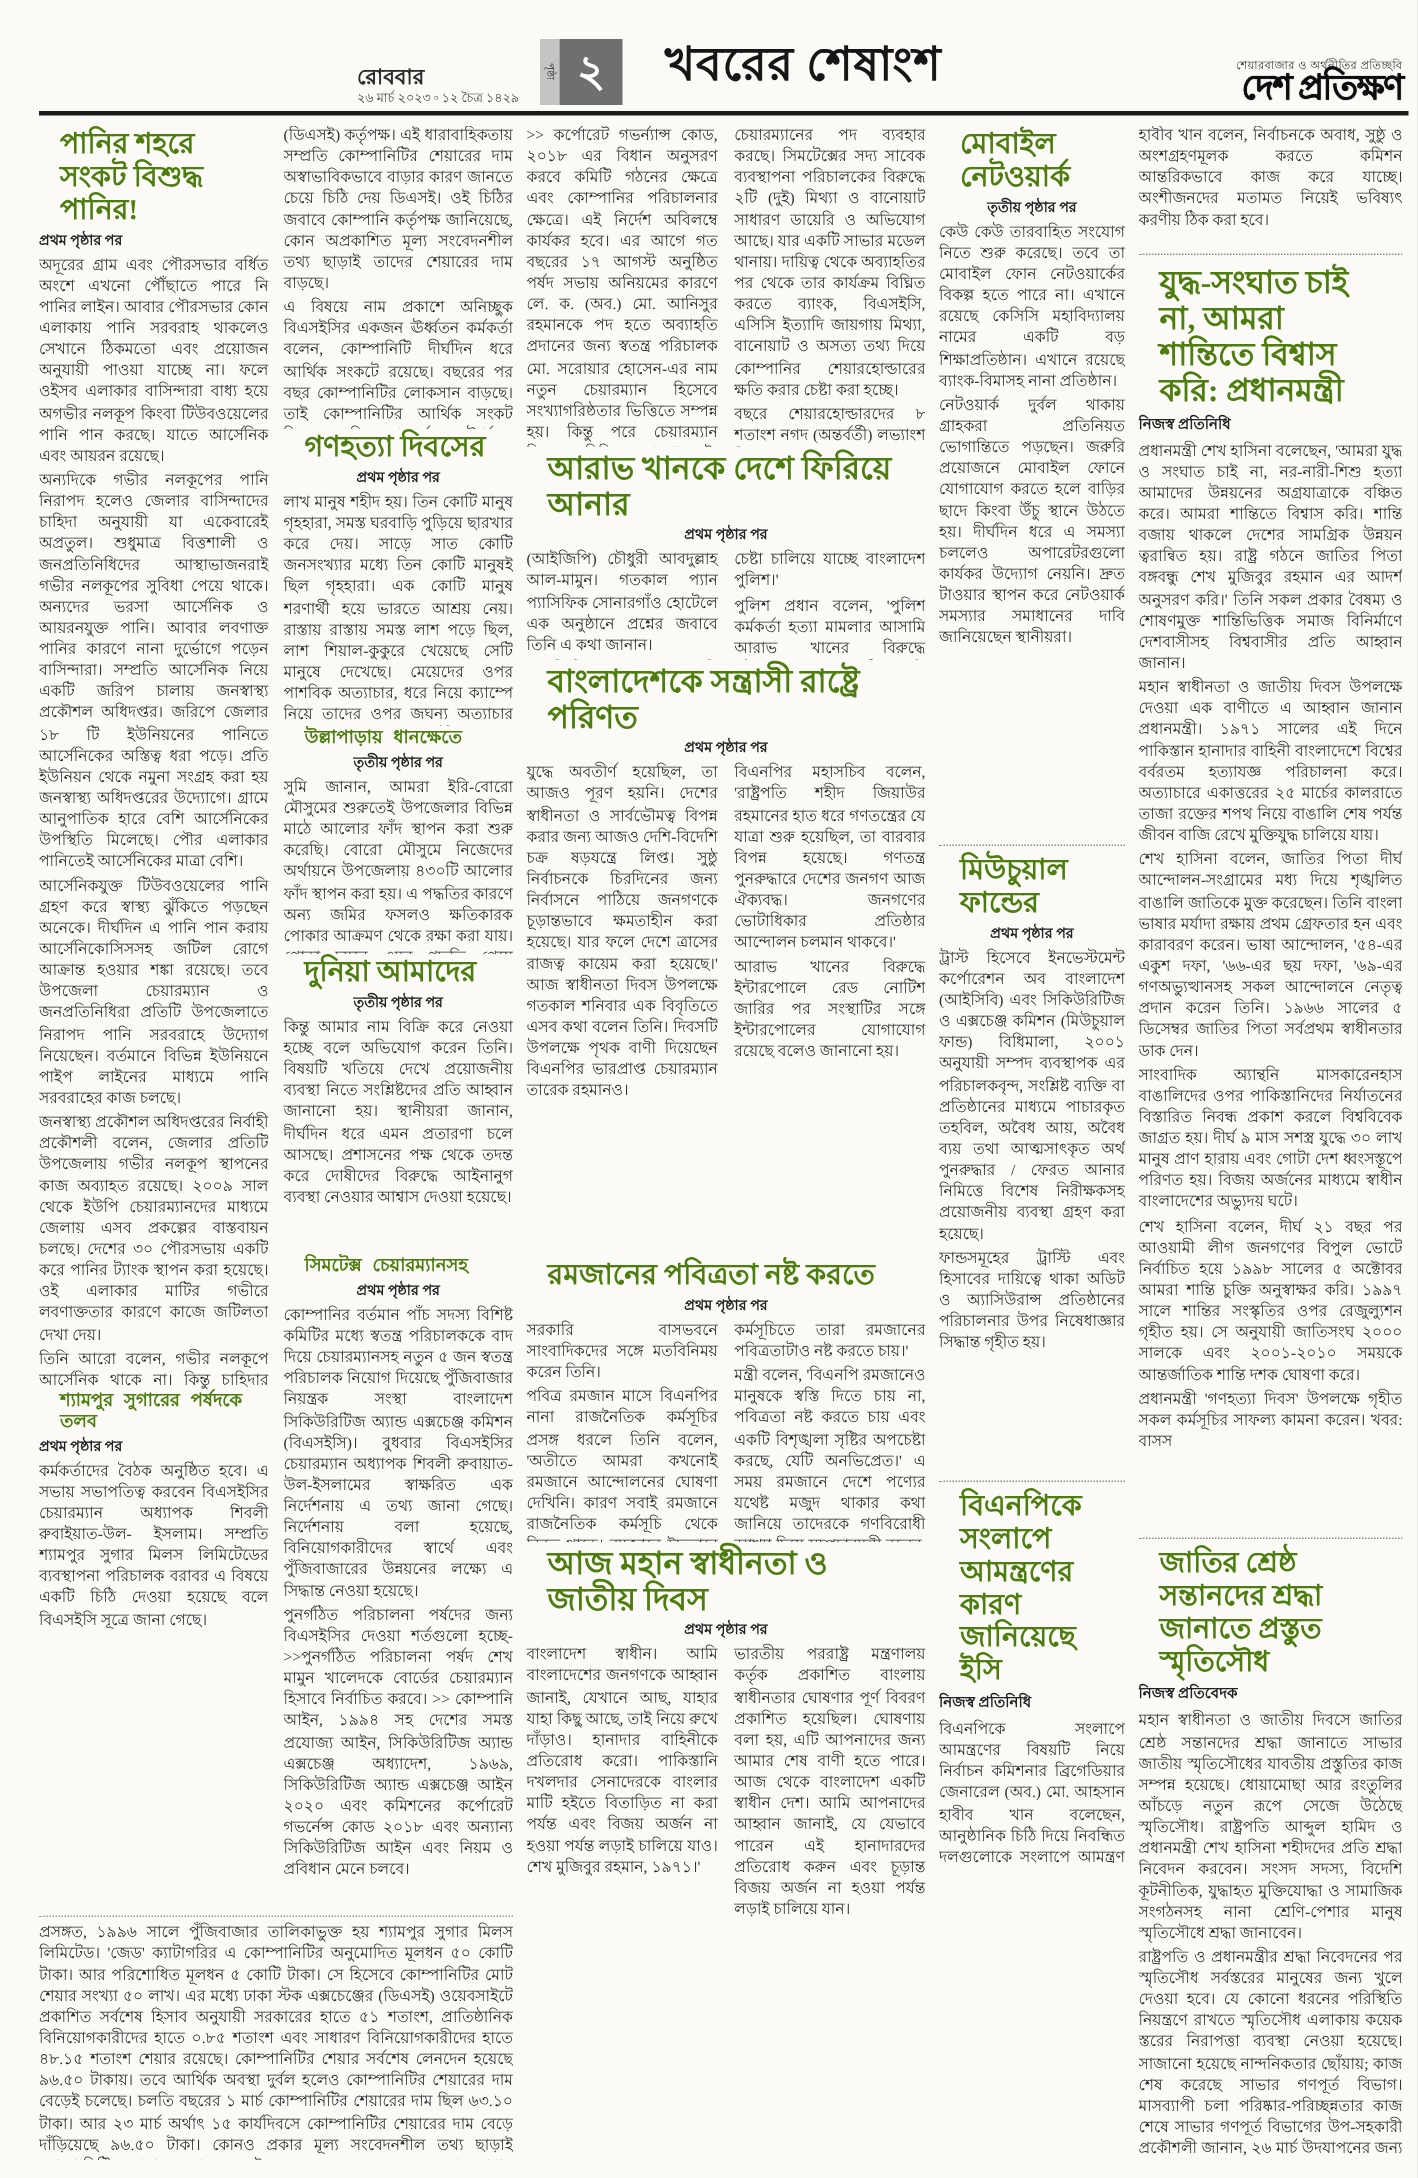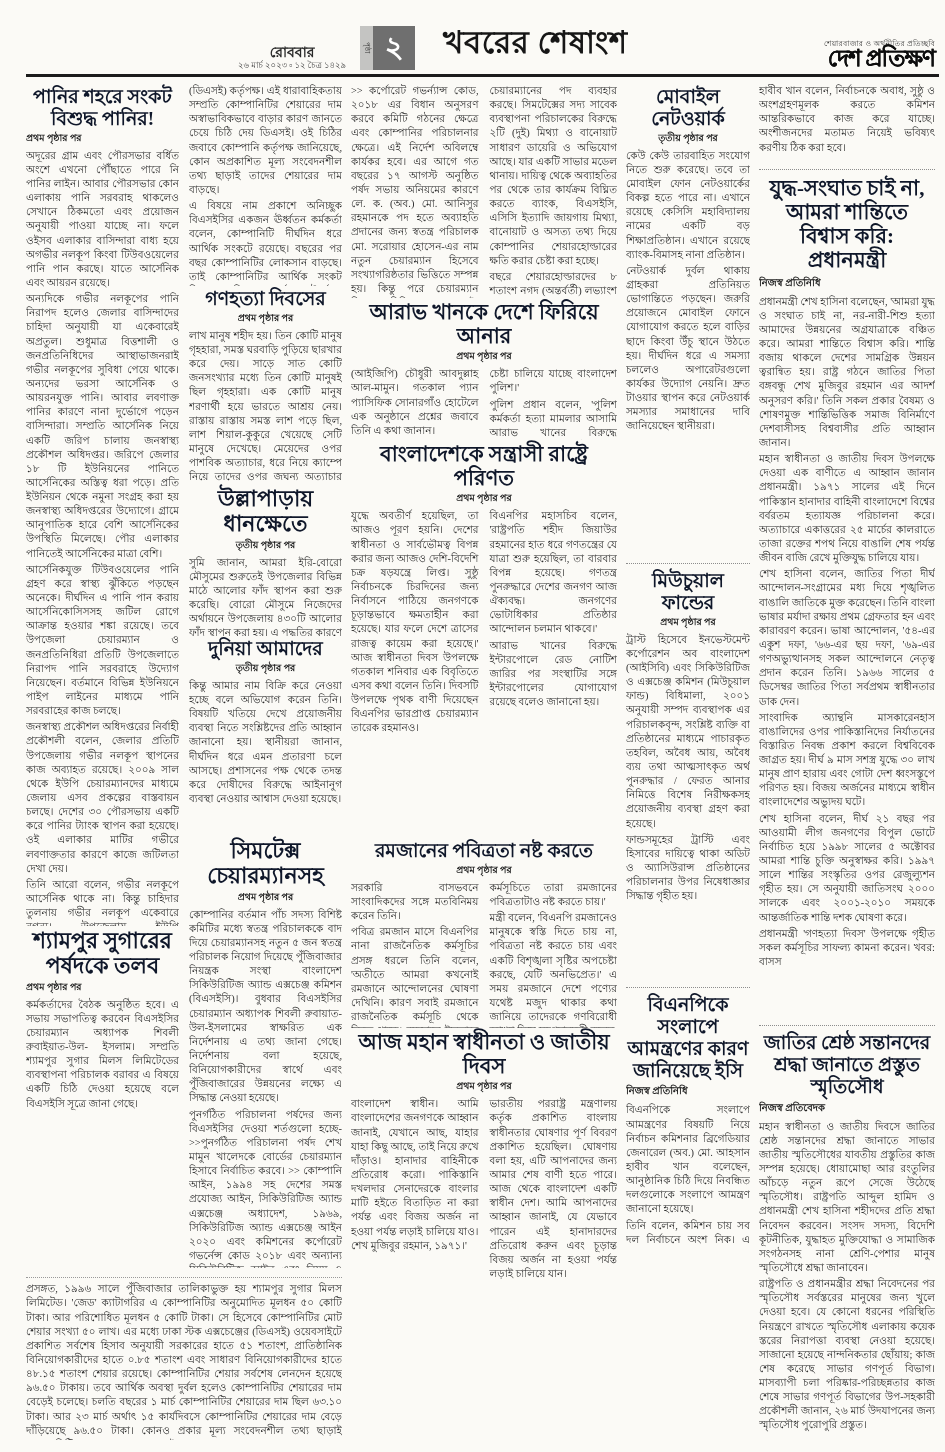--- a/index.html
+++ b/index.html
@@ -3,21 +3,21 @@
 <meta charset="utf-8">
 <style>
   html,body{margin:0;padding:0;background:#d9d9d6;}
   .page{width:945px;height:1452px;margin:0 auto;background:#fbfaf6;color:#2a2a2a;
         font-family:"Liberation Serif","DejaVu Serif",serif;box-sizing:border-box;
         padding:6px 6px 8px 26px;overflow:hidden;position:relative;}
   
   .hdr{display:flex;align-items:flex-end;height:64px;border-bottom:3px solid #1b1b1b;
        padding-bottom:4px;box-sizing:content-box;}
   .hdr-left-space{width:212px;}
-  .dateblock{text-align:center;margin-right:8px;line-height:1.1;}
+  .dateblock{text-align:left;margin-right:8px;line-height:1.1;}
   .dateblock .day{font-weight:bold;font-size:14px;}
   .dateblock .dates{font-size:8.5px;color:#444;}
   .pagebox{display:flex;align-items:stretch;height:44px;margin:0 6px;}
   .pagebox .strip{width:13px;background:#c4c4c2;color:#333;font-size:7px;
         writing-mode:vertical-rl;text-align:center;display:flex;align-items:center;justify-content:center;}
   .pagebox .num{width:42px;background:#6f6f6f;color:#fff;font-weight:bold;font-size:29px;
         display:flex;align-items:center;justify-content:center;}
   .section-title{font-size:31px;font-weight:bold;color:#161616;margin:0 22px;letter-spacing:.5px;}
   .hdr-flex{flex:1;}
   .masthead{text-align:right;line-height:1;padding-right:4px;}
@@ -28,24 +28,24 @@
   .content{display:flex;gap:9px;height:1356px;overflow:hidden;padding-top:7px;}
   .zone{overflow:hidden;}
   .zone-left{width:316px;flex:none;display:flex;flex-direction:column;}
   .two-cols{display:flex;gap:10px;height:1192px;overflow:hidden;}
   .ncol{flex:1;overflow:hidden;}
   .widepara{height:158px;overflow:hidden;border-top:1px dotted #999;padding-top:4px;margin-top:3px;}
   .zone-mid{width:266px;flex:none;}
   .zone-c5{width:124px;flex:none;}
   .zone-c6{width:176px;flex:none;}
   .sec{overflow:hidden;}
-  .hl{font-weight:bold;color:#0f172a;text-align:center;line-height:1.15;margin:2px 0 0;}
+  .hl{font-weight:bold;color:#4d7c0f;line-height:1.15;margin:2px 14px 0;}
   .hl1{font-size:21px;}
   .hl2{font-size:19px;}
-  .hl3{font-size:22px;}
+  .hl3{font-size:12px;font-family:Liberation Mono, monospace;}
   .cont{font-weight:bold;font-size:9.5px;text-align:center;margin:1px 0 3px;color:#222;}
   .cont.left{text-align:left;}
   .byline{font-weight:bold;font-size:10px;margin:2px 0 3px;color:#222;}
   .bp{margin:0 0 2px;text-align:justify;font-size:10.4px;line-height:1.36;color:#2c2c2c;
       word-break:break-word;}
   .body2{column-count:2;column-gap:11px;}
   .sep{border-top:1px dotted #8d8d8d;margin-top:5px;padding-top:4px;}
 </style>
 </head>
 <body>

